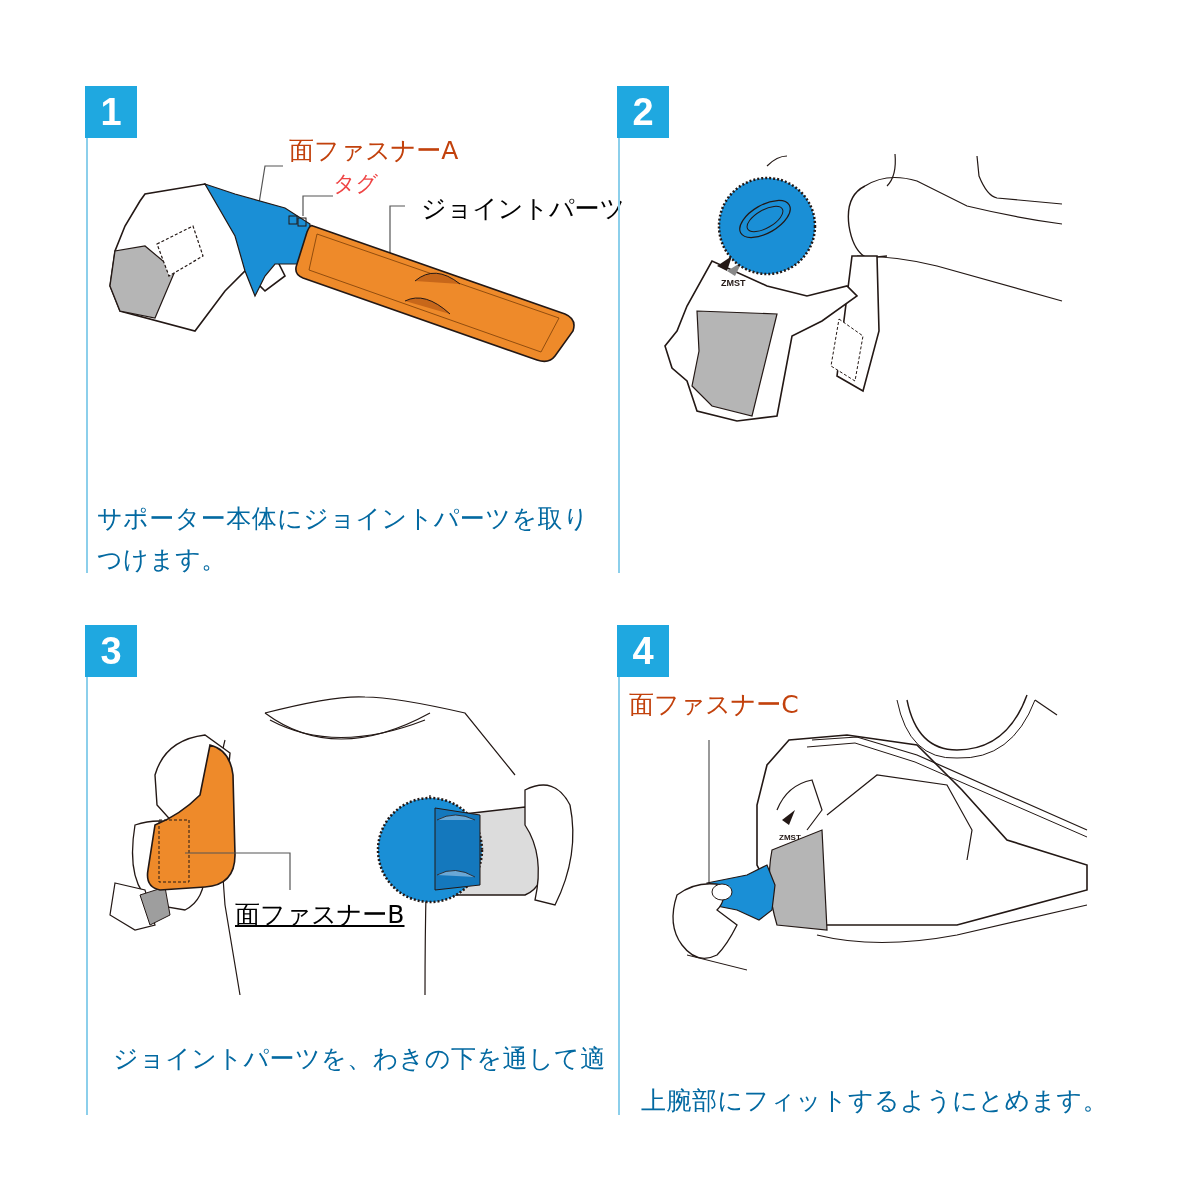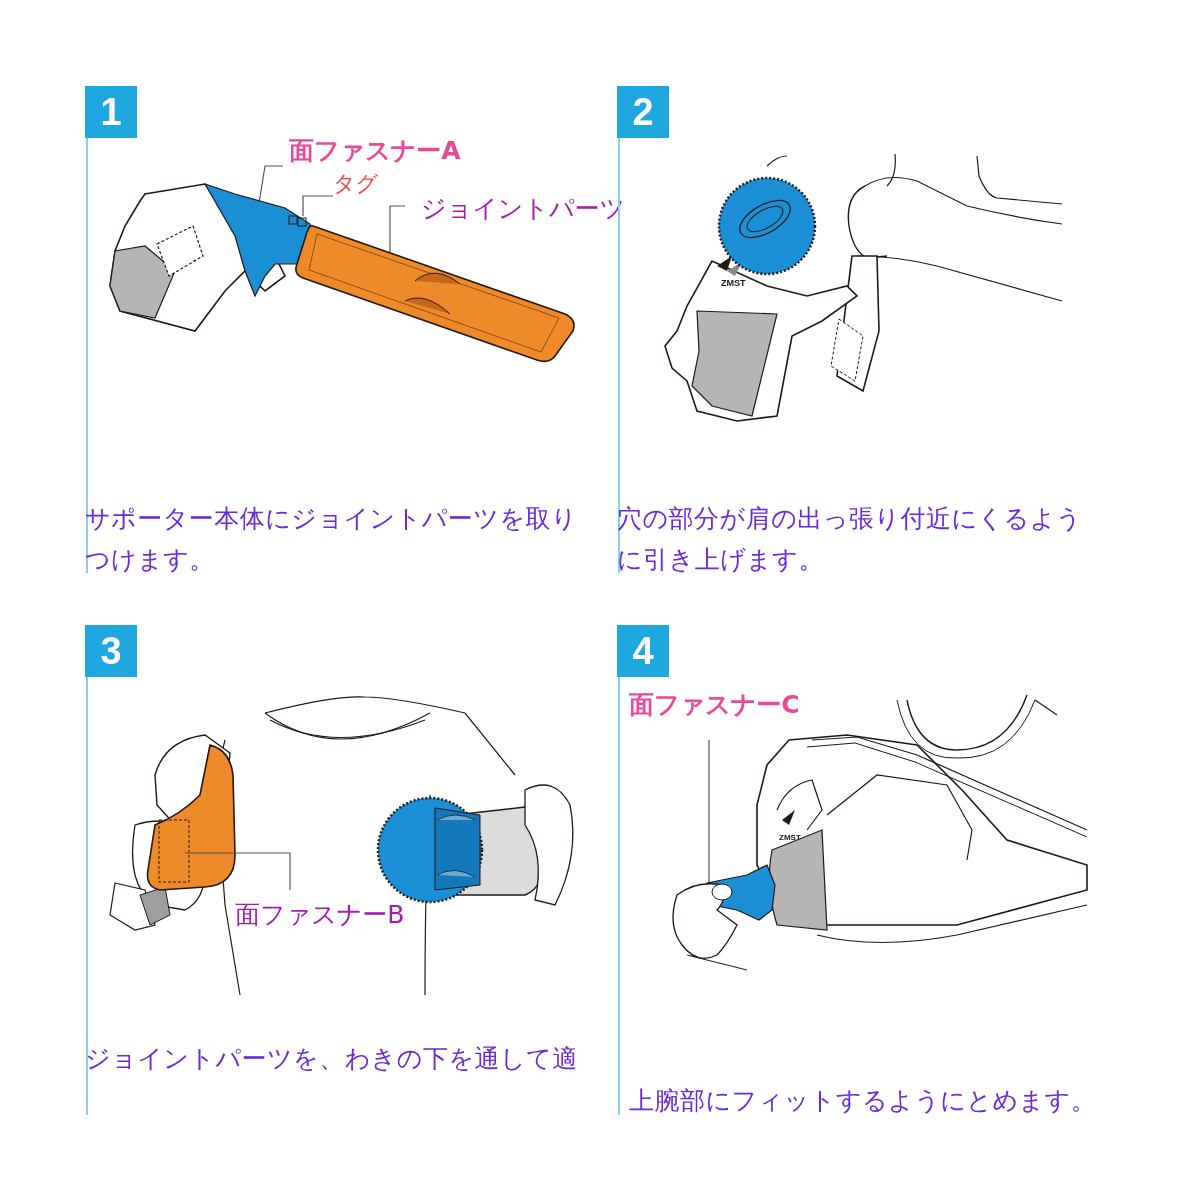--- a/index.html
+++ b/index.html
@@ -3,25 +3,25 @@
   <meta charset="utf-8">
   <style>
     html, body { margin: 0; padding: 0; background: #ffffff; }
     body { width: 1200px; height: 1200px; position: relative; overflow: hidden;
            font-family: "DejaVu Sans", "Liberation Sans", sans-serif; color: #231815; }
     .step { position: absolute; width: 530px; height: 490px; }
     .vline { position: absolute; left: 1px; top: 52px; width: 2px; background: #8ccfeb; }
     .badge { position: absolute; left: 0; top: 0; width: 52px; height: 52px; background: #1fa8e0;
              color: #fff; font-family: "Liberation Sans", sans-serif; font-weight: bold;
              font-size: 38px; line-height: 52px; text-align: center; }
-    .caption { position: absolute; left: 0; font-size: 25px; line-height: 41px; letter-spacing: 0.5px;
-               color: #6d28d9; white-space: nowrap; }
+    .caption { position: absolute; left: 12px; font-size: 25px; line-height: 41px; letter-spacing: 0.5px;
+               color: #0369a1; white-space: nowrap; }
     .label { position: absolute; font-size: 25px; white-space: nowrap; line-height: 1; }
-    .label.blue { color: #ec4899; font-weight: bold; }
-    .label.orange { color: #a21caf; text-align: right; }
+    .label.blue { color: #c2410c; }
+    .label.orange { color: #000000; text-align: right; }
     .label.black { color: #ef4444; font-size: 22px; }
     svg.illus { position: absolute; overflow: visible; }
   </style>
 </head>
 <body>
 
 <div class="step" style="left:85px; top:86px;">
   <div class="vline" style="height:435px;"></div>
   <div class="badge">1</div>
 
@@ -77,24 +77,20 @@
 
     <path d="M100,180 L115,170 L110,185 Z" fill="#231815"></path>
     <path d="M110,185 L125,176 L118,190 Z" fill="#888"></path>
     <text x="104" y="200" font-size="9" font-family="Liberation Sans, sans-serif" font-weight="bold" fill="#231815">ZMST</text>
 
     <circle cx="150" cy="140" r="48" fill="#1a8fd6" stroke="#231815" stroke-width="2.5" stroke-dasharray="2,2"></circle>
     <ellipse cx="148" cy="133" rx="28" ry="14" transform="rotate(-30 148 133)" fill="none" stroke="#231815" stroke-width="1.2"></ellipse>
     <ellipse cx="148" cy="133" rx="20" ry="9" transform="rotate(-30 148 133)" fill="none" stroke="#231815" stroke-width="1"></ellipse>
   </svg>
 
-  <div class="caption" style="top:412px;">
-    <div>穴の部分が肩の出っ張り付近にくるよう</div>
-    <div>に引き上げます。</div>
-  </div>
 </div>
 
 <div class="step" style="left:85px; top:625px;">
   <div class="vline" style="height:438px;"></div>
   <div class="badge">3</div>
 
   <svg class="illus" style="left:0; top:0;" width="530" height="370" viewBox="0 0 530 370">
 
     <path d="M180,88 Q250,70 280,72 Q310,72 380,88 L430,150" fill="none" stroke="#231815" stroke-width="1.2"></path>
     <path d="M185,95 Q250,130 340,95" fill="none" stroke="#231815" stroke-width="1.2"></path>
@@ -116,23 +112,23 @@
 
     <path d="M370,190 L440,182 Q460,190 460,230 Q460,262 440,270 L370,270 Z" fill="#dcdcdc" stroke="#231815" stroke-width="1.4"></path>
     <path d="M440,165 Q470,150 485,180 Q495,230 470,280 L450,275 Q460,230 440,200 Z" fill="#fff" stroke="#231815" stroke-width="1.3"></path>
 
     <circle cx="345" cy="225" r="52" fill="#1a8fd6" stroke="#231815" stroke-width="2.5" stroke-dasharray="2,2"></circle>
     <path d="M350,183 L395,190 L395,260 L350,265 Z" fill="#1478bd" stroke="#231815" stroke-width="1"></path>
     <path d="M352,195 Q370,185 390,195" fill="#6aa8d6" stroke="#231815" stroke-width="0.8"></path>
     <path d="M352,250 Q370,240 390,252" fill="#6aa8d6" stroke="#231815" stroke-width="0.8"></path>
   </svg>
 
-  <div class="label orange" style="left:150px; top:277px;">面ファスナーB</div>
+  <div class="label orange" style="left:150px; top:277px;text-decoration:underline;">面ファスナーB</div>
 
-  <div class="caption" style="top:413px;">
+  <div class="caption" style="top:413px;margin-left:16px;">
     <div>ジョイントパーツを、わきの下を通して適</div>
   </div>
 </div>
 
 <div class="step" style="left:617px; top:625px;">
   <div class="vline" style="height:438px;"></div>
   <div class="badge">4</div>
 
   <svg class="illus" style="left:0; top:0;" width="530" height="370" viewBox="0 0 530 370">
 

